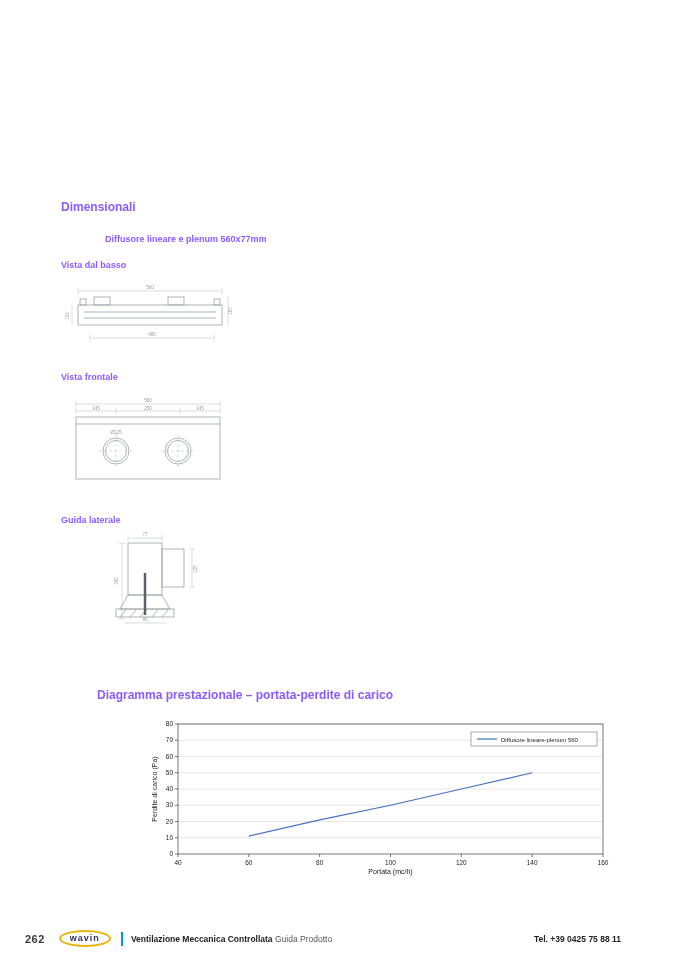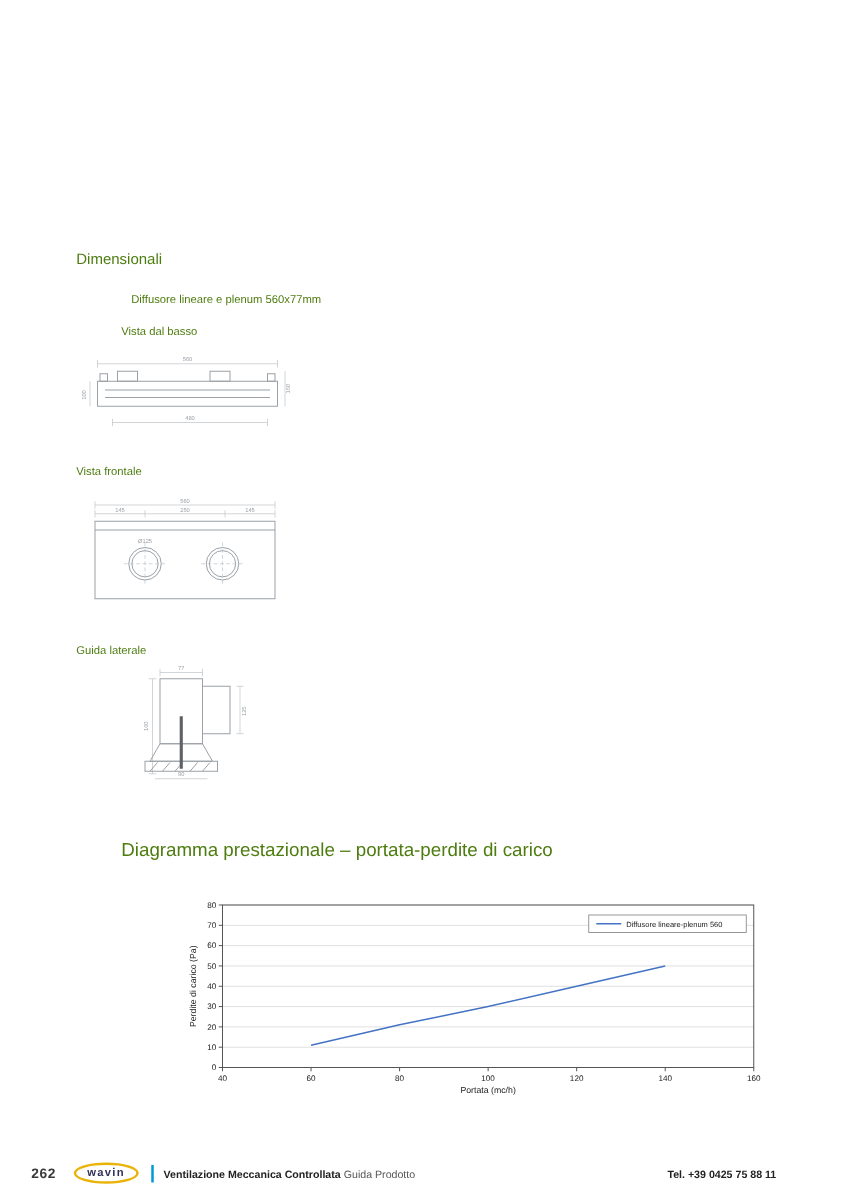--- a/index.html
+++ b/index.html
@@ -1,21 +1,21 @@
 <!DOCTYPE html>
 <html><head>
 <meta charset="utf-8">
 <style>
   html,body{margin:0;padding:0;}
   body{
     width:677px;height:958px;background:#ffffff;position:relative;
     font-family:"Liberation Sans",sans-serif;color:#222;overflow:hidden;
   }
   .abs{position:absolute;}
-  .h-blue{position:absolute;color:#4d7c0f;font-weight:normal;}
+  .h-blue{position:absolute;color:#8b5cf6;font-weight:bold;}
   svg text{font-family:"Liberation Sans",sans-serif;}
   .dim{fill:#9aa0a6;font-size:4.6px;text-anchor:middle;}
   .drawline{stroke:#9ba1a7;stroke-width:0.8;fill:none;}
   .dimline{stroke:#c3c7cb;stroke-width:0.6;fill:none;}
   .footer{
     position:absolute;left:25px;top:930px;width:596px;
     display:flex;align-items:center;
   }
   .page-num{font-weight:bold;font-size:11px;color:#3a3a3a;letter-spacing:0.5px;}
   .wavin-logo{
@@ -27,21 +27,21 @@
   .foot-text .sub{color:#555;font-weight:normal;}
   .phone{margin-left:auto;font-weight:bold;font-size:8.5px;color:#222;white-space:nowrap;text-align:center;}
 </style>
 </head>
 <body>
 
 <div class="h-blue" style="left:61px;top:200px;font-size:12px;">Dimensionali</div>
 
 <div class="h-blue" style="left:61px;top:234px;font-size:9px;padding-left:44px;">Diffusore lineare e plenum 560x77mm</div>
 
-<div class="h-blue" style="left:61px;top:260px;font-size:9px;margin-left:36px;">Vista dal basso</div>
+<div class="h-blue" style="left:61px;top:260px;font-size:9px;">Vista dal basso</div>
 
 <svg class="abs" style="left:64px;top:283px;" width="170" height="62" viewBox="0 0 170 62">
   <g class="dimline">
     <line x1="14" y1="8" x2="158" y2="8"></line>
     <line x1="14" y1="5" x2="14" y2="11"></line>
     <line x1="158" y1="5" x2="158" y2="11"></line>
     <line x1="26" y1="55" x2="150" y2="55"></line>
     <line x1="26" y1="52" x2="26" y2="58"></line>
     <line x1="150" y1="52" x2="150" y2="58"></line>
     <line x1="8" y1="22" x2="8" y2="42"></line>
@@ -122,21 +122,21 @@
     <rect x="18" y="78" width="58" height="8"></rect>
     <line x1="22" y1="86" x2="28" y2="79"></line>
     <line x1="32" y1="86" x2="38" y2="79"></line>
     <line x1="42" y1="86" x2="48" y2="79"></line>
     <line x1="54" y1="86" x2="60" y2="79"></line>
     <line x1="64" y1="86" x2="70" y2="79"></line>
   </g>
   <line x1="47" y1="42" x2="47" y2="84" stroke="#5d6267" stroke-width="2.5"></line>
 </svg>
 
-<div class="h-blue" style="left:61px;top:672px;font-size:15px;padding-left:36px;">Diagramma prestazionale – portata-perdite di carico</div>
+<div class="h-blue" style="left:61px;top:688px;font-size:12px;padding-left:36px;">Diagramma prestazionale – portata-perdite di carico</div>
 
 <div class="abs" style="left:148px;top:712px;width:465px;height:170px;">
   <svg id="chart-svg" width="465" height="170" viewBox="0 0 465 170">
       <line x1="30" y1="125.75" x2="455" y2="125.75" stroke="#dcdcdc" stroke-width="0.7"></line>
       <line x1="30" y1="109.5" x2="455" y2="109.5" stroke="#dcdcdc" stroke-width="0.7"></line>
       <line x1="30" y1="93.25" x2="455" y2="93.25" stroke="#dcdcdc" stroke-width="0.7"></line>
       <line x1="30" y1="77" x2="455" y2="77" stroke="#dcdcdc" stroke-width="0.7"></line>
       <line x1="30" y1="60.75" x2="455" y2="60.75" stroke="#dcdcdc" stroke-width="0.7"></line>
       <line x1="30" y1="44.5" x2="455" y2="44.5" stroke="#dcdcdc" stroke-width="0.7"></line>
       <line x1="30" y1="28.25" x2="455" y2="28.25" stroke="#dcdcdc" stroke-width="0.7"></line>

